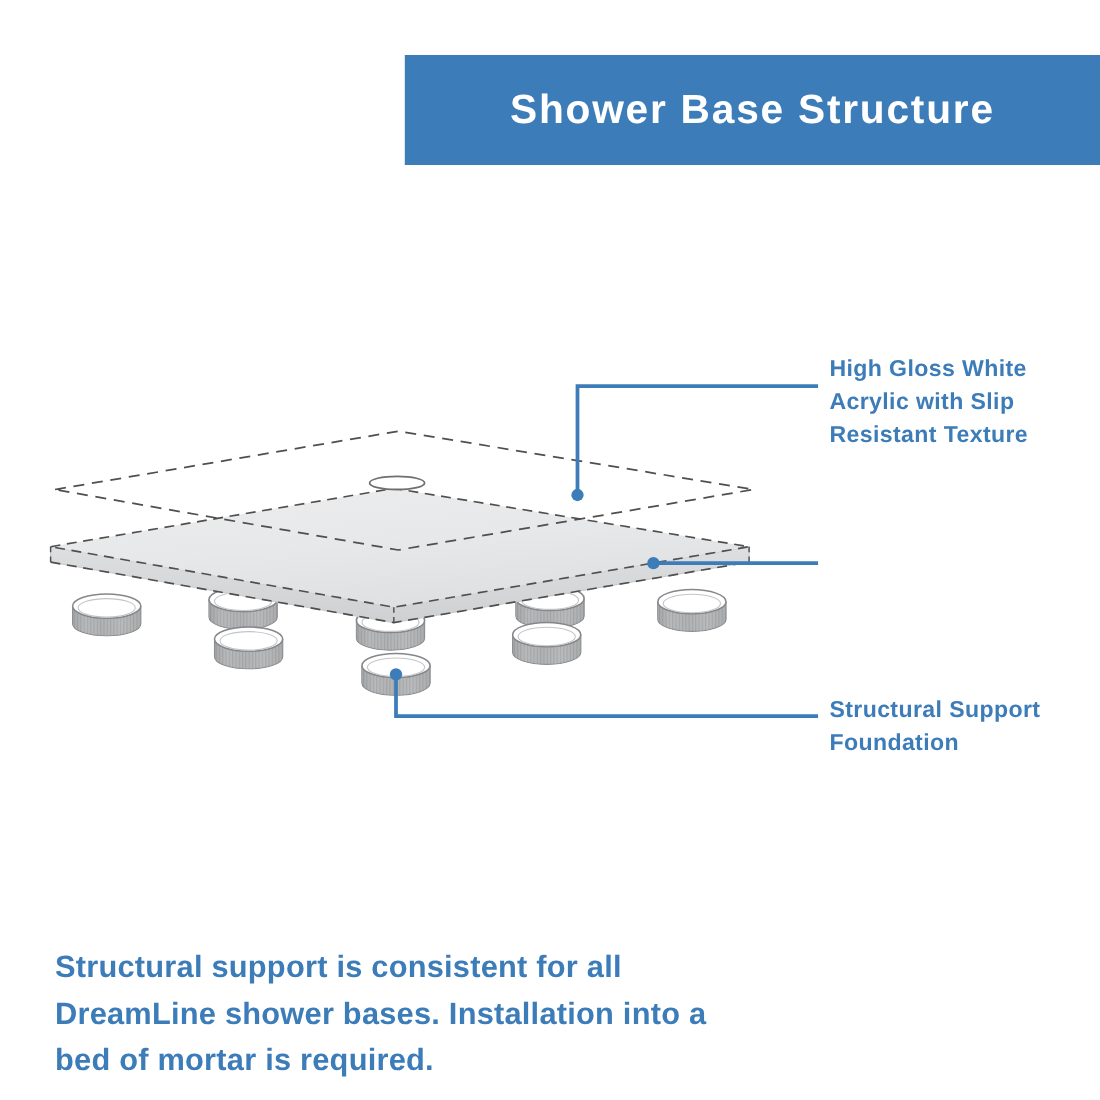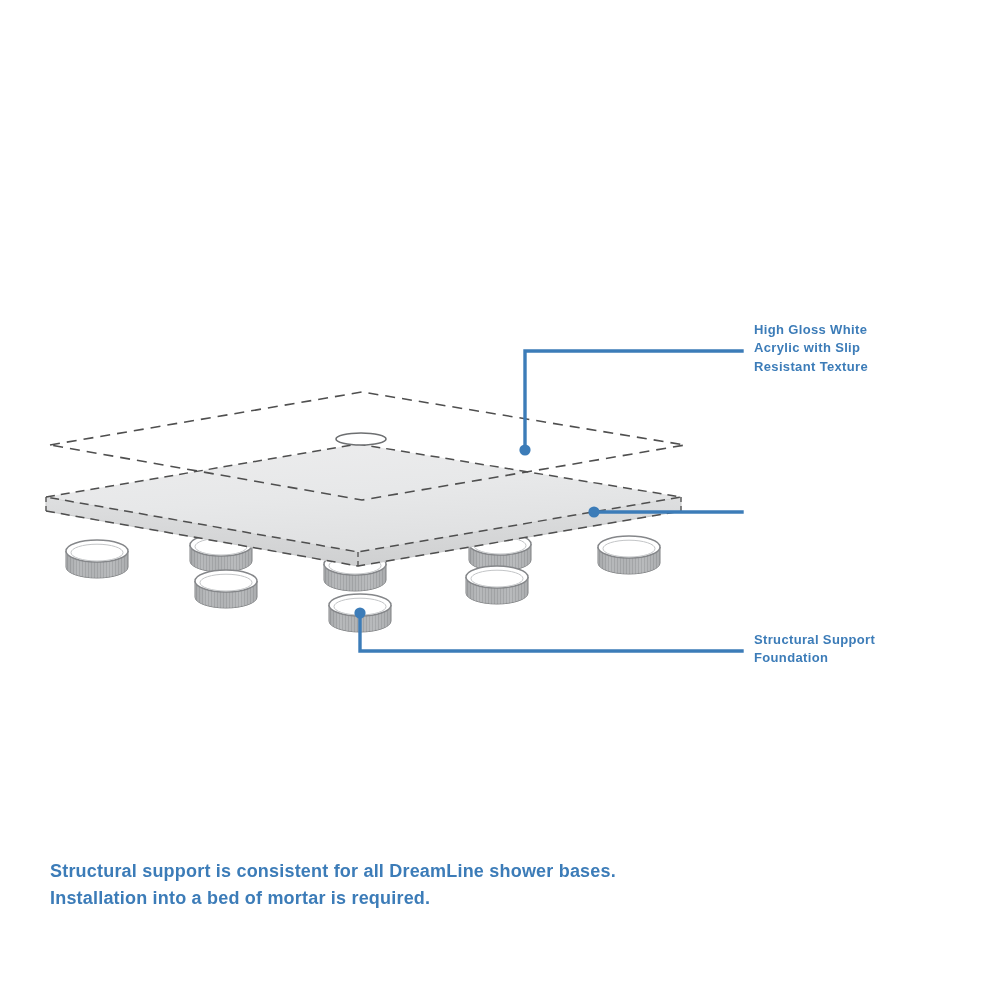--- a/index.html
+++ b/index.html
@@ -46,51 +46,54 @@
     left: 0;
     top: 0;
     width: 1000px;
     height: 1000px;
   }
 
   
   .callout {
     position: absolute;
     color: #3c7cb8;
-    font-size: 13px;
+    font-size: 21px;
     font-weight: bold;
     line-height: 1.42;
     letter-spacing: 0.35px;
     font-family: "Liberation Sans", sans-serif;
     white-space: pre-line;
   }
   .callout-1 { left: 754px; top: 321px; width: 235px; }
   .callout-2 { left: 754px; top: 491px; width: 235px; }
   .callout-3 { left: 754px; top: 631px; width: 235px; }
 
   
   .footer-caption {
     position: absolute;
     left: 50px;
     top: 858px;
     width: 640px;
     color: #3c7cb8;
-    font-size: 18px;
+    font-size: 28px;
     font-weight: bold;
     line-height: 1.52;
     letter-spacing: 0.2px;
     font-family: "Liberation Sans", sans-serif;
     white-space: pre-line;
   }
 </style>
 </head>
 <body>
 
 <div id="page">
 
+  <div class="title-banner">
+    <div class="title-text">Shower Base Structure</div>
+  </div>
 
   <svg class="diagram" viewBox="0 0 1000 1000" width="1000" height="1000" xmlns="http://www.w3.org/2000/svg">
     <defs>
 
       <pattern id="ringHatch" width="3" height="6" patternUnits="userSpaceOnUse">
         <rect width="3" height="6" fill="#b9bbbd"></rect>
         <rect width="1" height="6" fill="#9a9c9e"></rect>
       </pattern>
       <linearGradient id="ringWallGrad" x1="0" y1="0" x2="1" y2="0">
         <stop offset="0%" stop-color="#8e9092"></stop>

